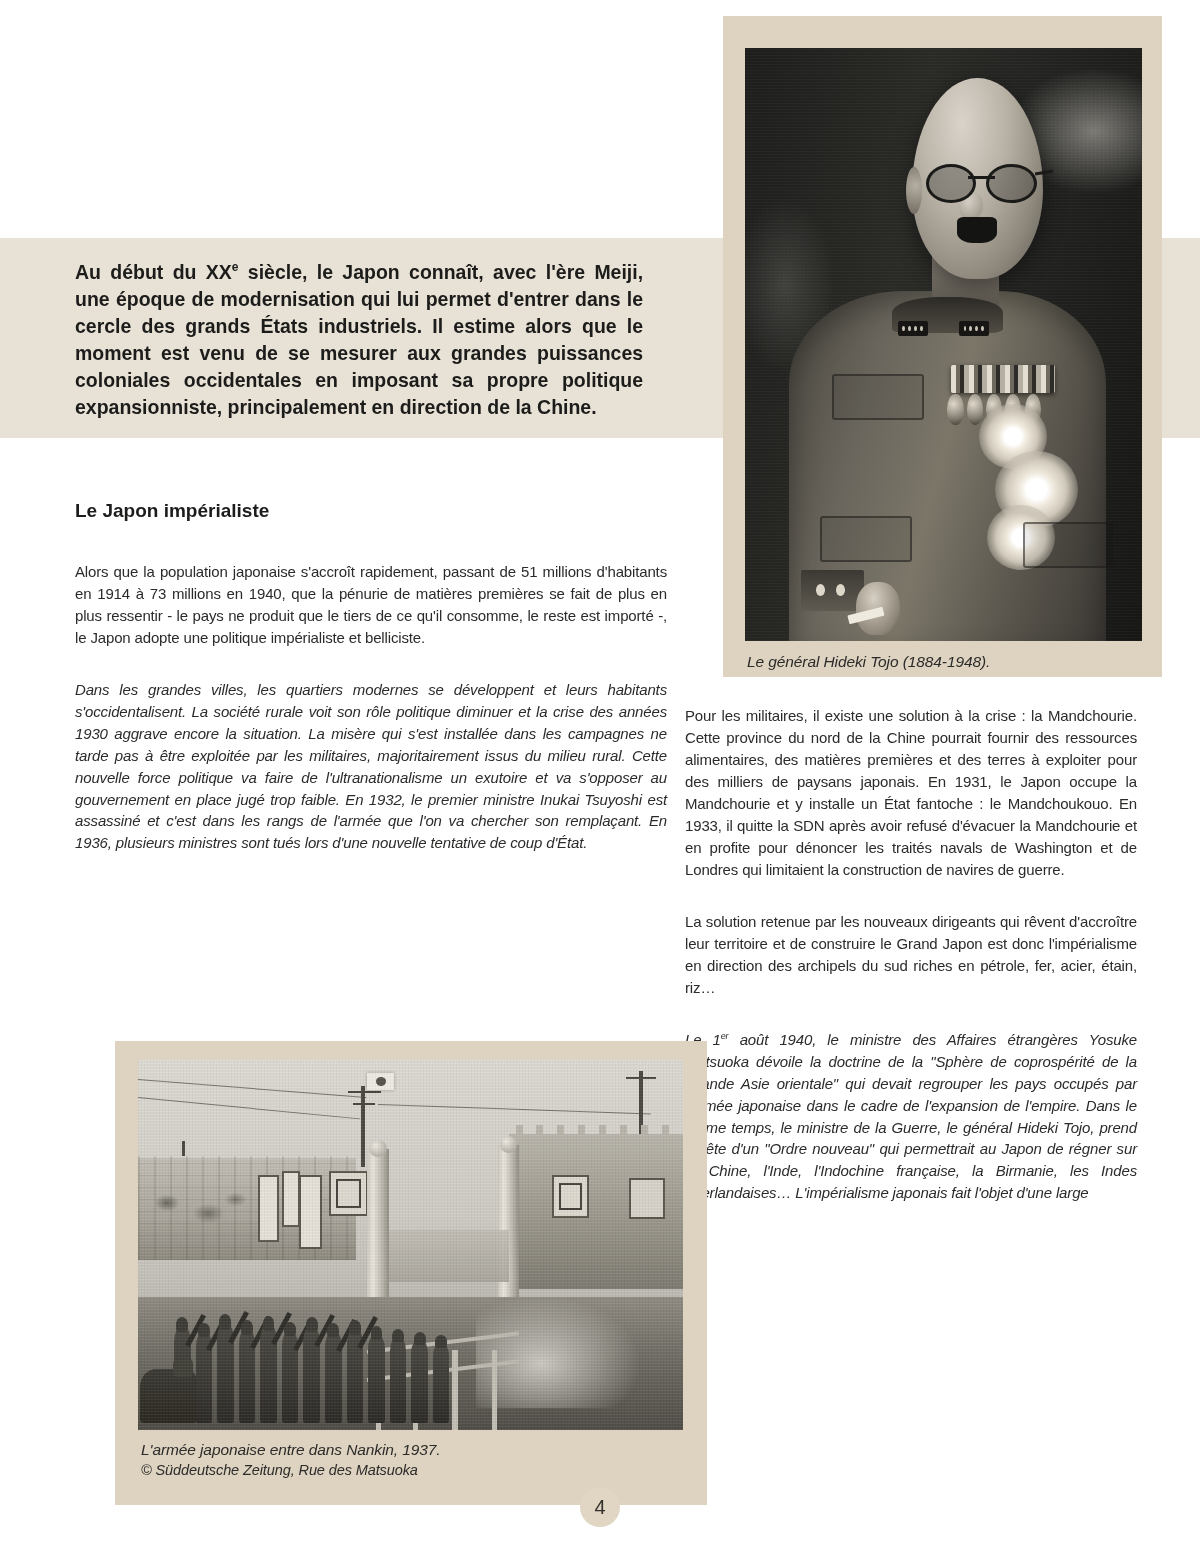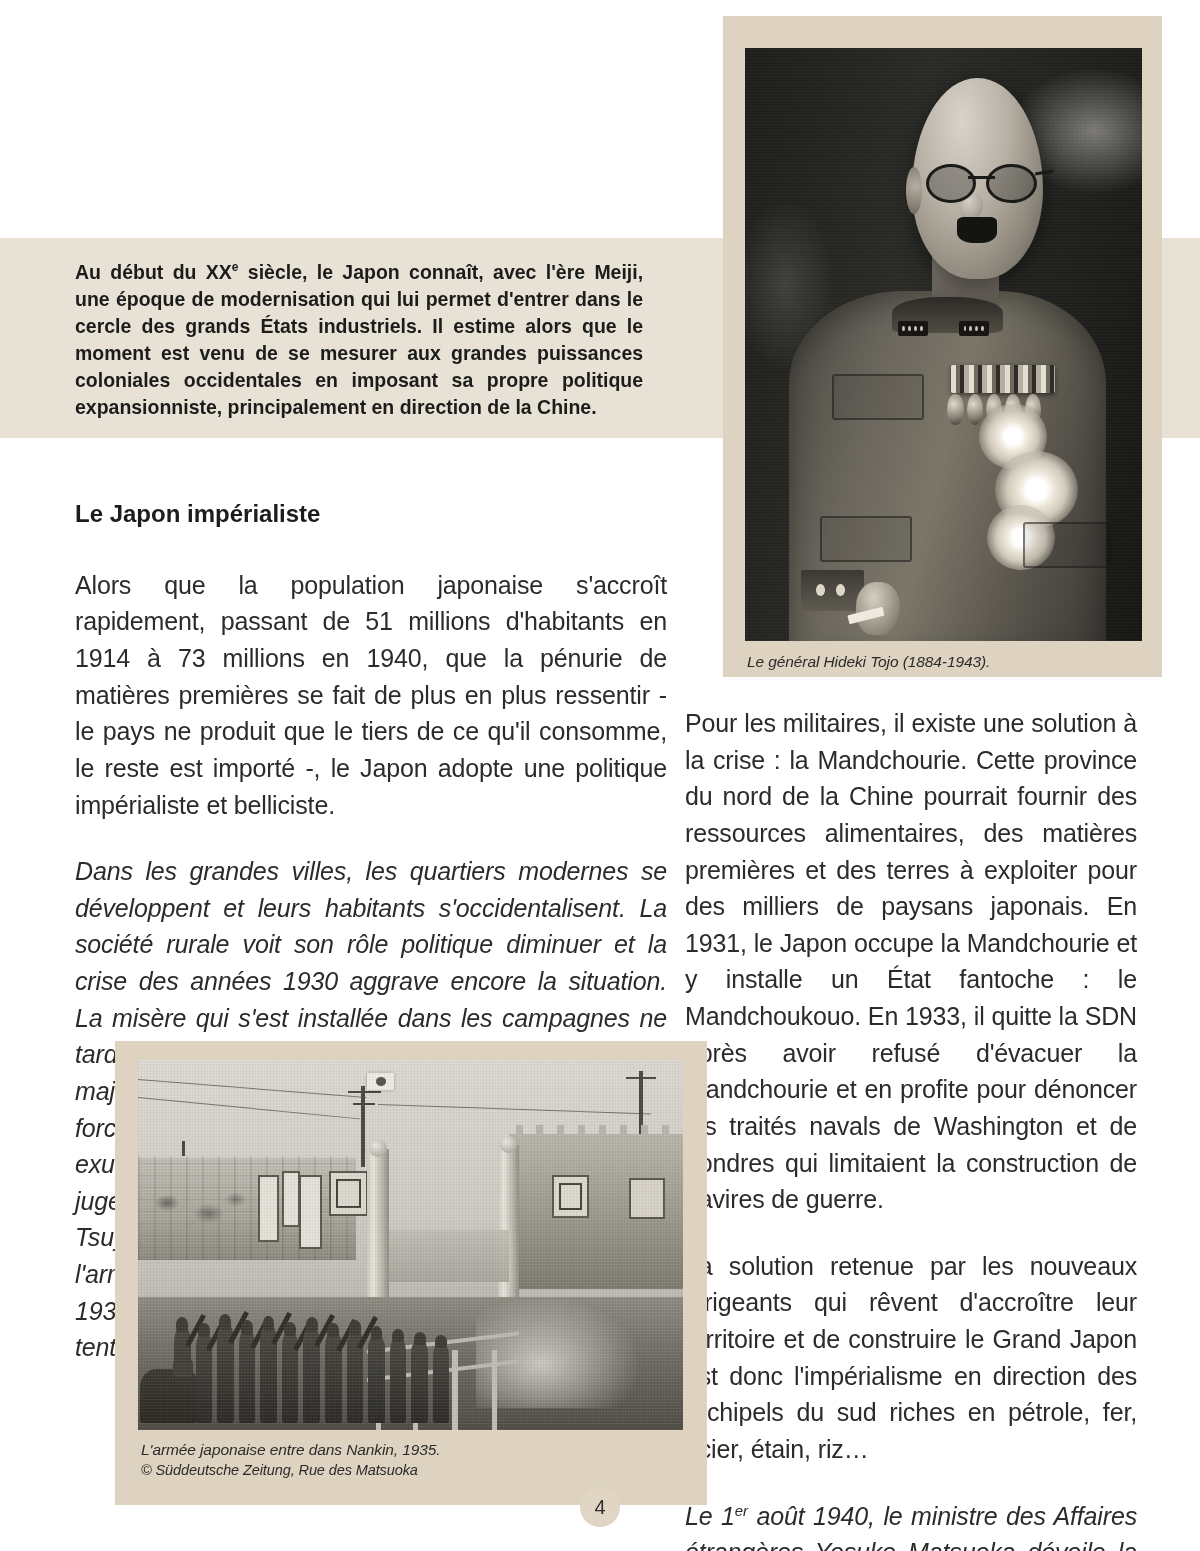--- a/index.html
+++ b/index.html
@@ -80,31 +80,31 @@
   .col-right {
     position: absolute;
     left: 685px;
     top: 705px;
     width: 452px;
   }
 
   .section-heading {
     font-family: "Liberation Sans", sans-serif;
     font-weight: bold;
-    font-size: 24px;
+    font-size: 19px;
     line-height: 1.2;
     margin: 0 0 38px 0;
     color: #1c1c1b;
   }
 
   p.body {
     margin: 0 0 30px 0;
     font-family: "Liberation Sans", sans-serif;
     font-weight: normal;
-    font-size: 25px;
+    font-size: 15px;
     line-height: 1.465;
     text-align: justify;
     text-justify: inter-word;
     color: #2b2b2a;
     letter-spacing: -0.15px;
   }
   p.body:last-child { margin-bottom: 0; font-style: italic; }
   p.body sup {
     font-size: 0.6em;
     vertical-align: super;
@@ -726,21 +726,21 @@
       <div class="tojo-pocket p1"></div>
       <div class="tojo-pocket p2"></div>
       <div class="tojo-pocket p3"></div>
       <div class="tojo-cuff">
           <i></i>
           <i></i>
         </div>
       <div class="tojo-hand"></div>
       <div class="tojo-cig"></div>
     </div>
-    <figcaption class="caption">Le général Hideki Tojo (1884-1943).</figcaption>
+    <figcaption class="caption">Le général Hideki Tojo (1884-1948).</figcaption>
   </figure>
 
   <figure class="figure" id="fig-nankin">
     <div class="photo">
       <div class="nk-sky"></div>
       <div class="nk-wire w1"></div>
       <div class="nk-wire w2"></div>
       <div class="nk-wire w3"></div>
       <div class="nk-pole t1"></div>
       <div class="nk-crossbar c1"></div>
@@ -803,20 +803,20 @@
         <span class="nk-rifle" style="left:61%;bottom:56%"></span>
         <span class="nk-soldier" style="left:64%;height:66%"></span>
         <span class="nk-soldier" style="left:70%;height:64%"></span>
         <span class="nk-soldier" style="left:76%;height:62%"></span>
         <span class="nk-soldier" style="left:82%;height:60%"></span>
         <span class="nk-horse"></span>
       </div>
       <div class="nk-noise"></div>
     </div>
     <figcaption class="caption">
-      <span>L'armée japonaise entre dans Nankin, 1935.</span>
+      <span>L'armée japonaise entre dans Nankin, 1937.</span>
       <span class="line2">© Süddeutsche Zeitung, Rue des Matsuoka</span>
     </figcaption>
   </figure>
 
   <div class="page-number">4</div>
 
 </div>
 
 </body></html>

